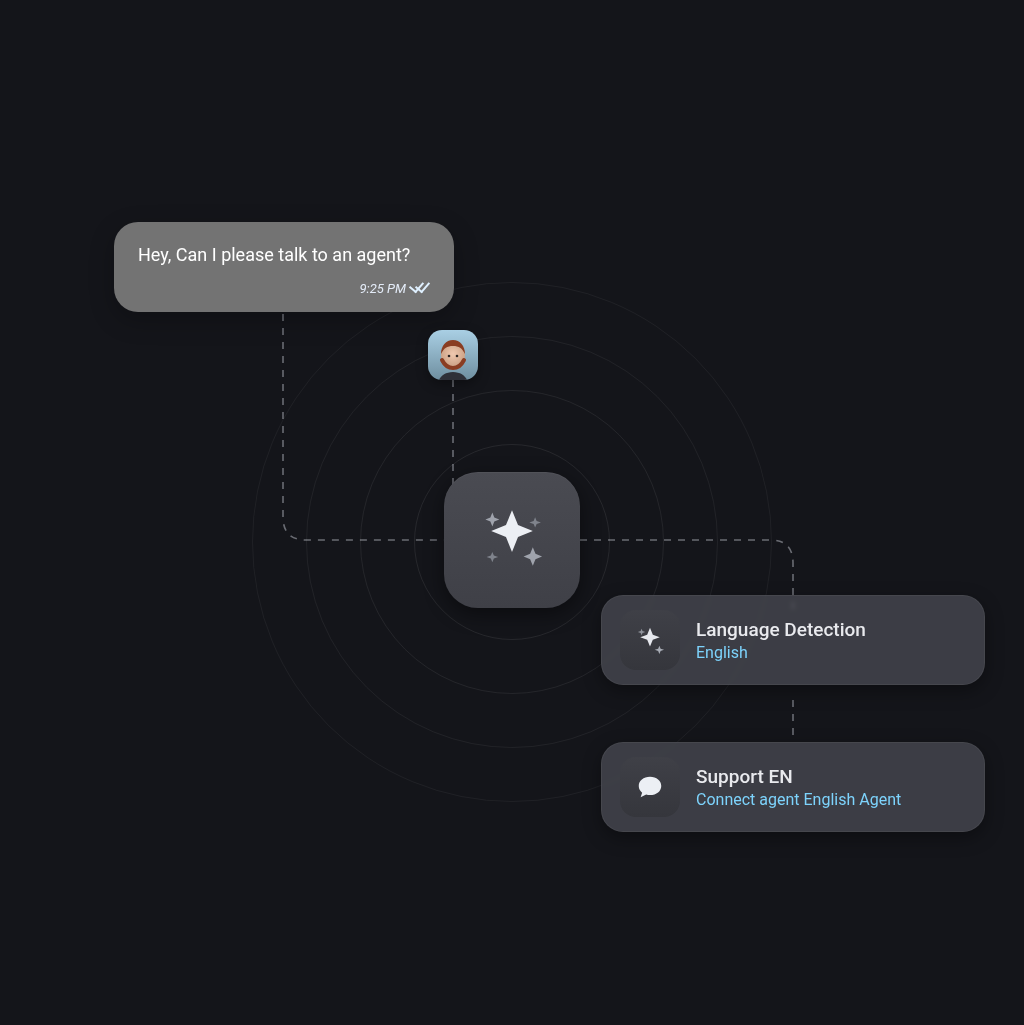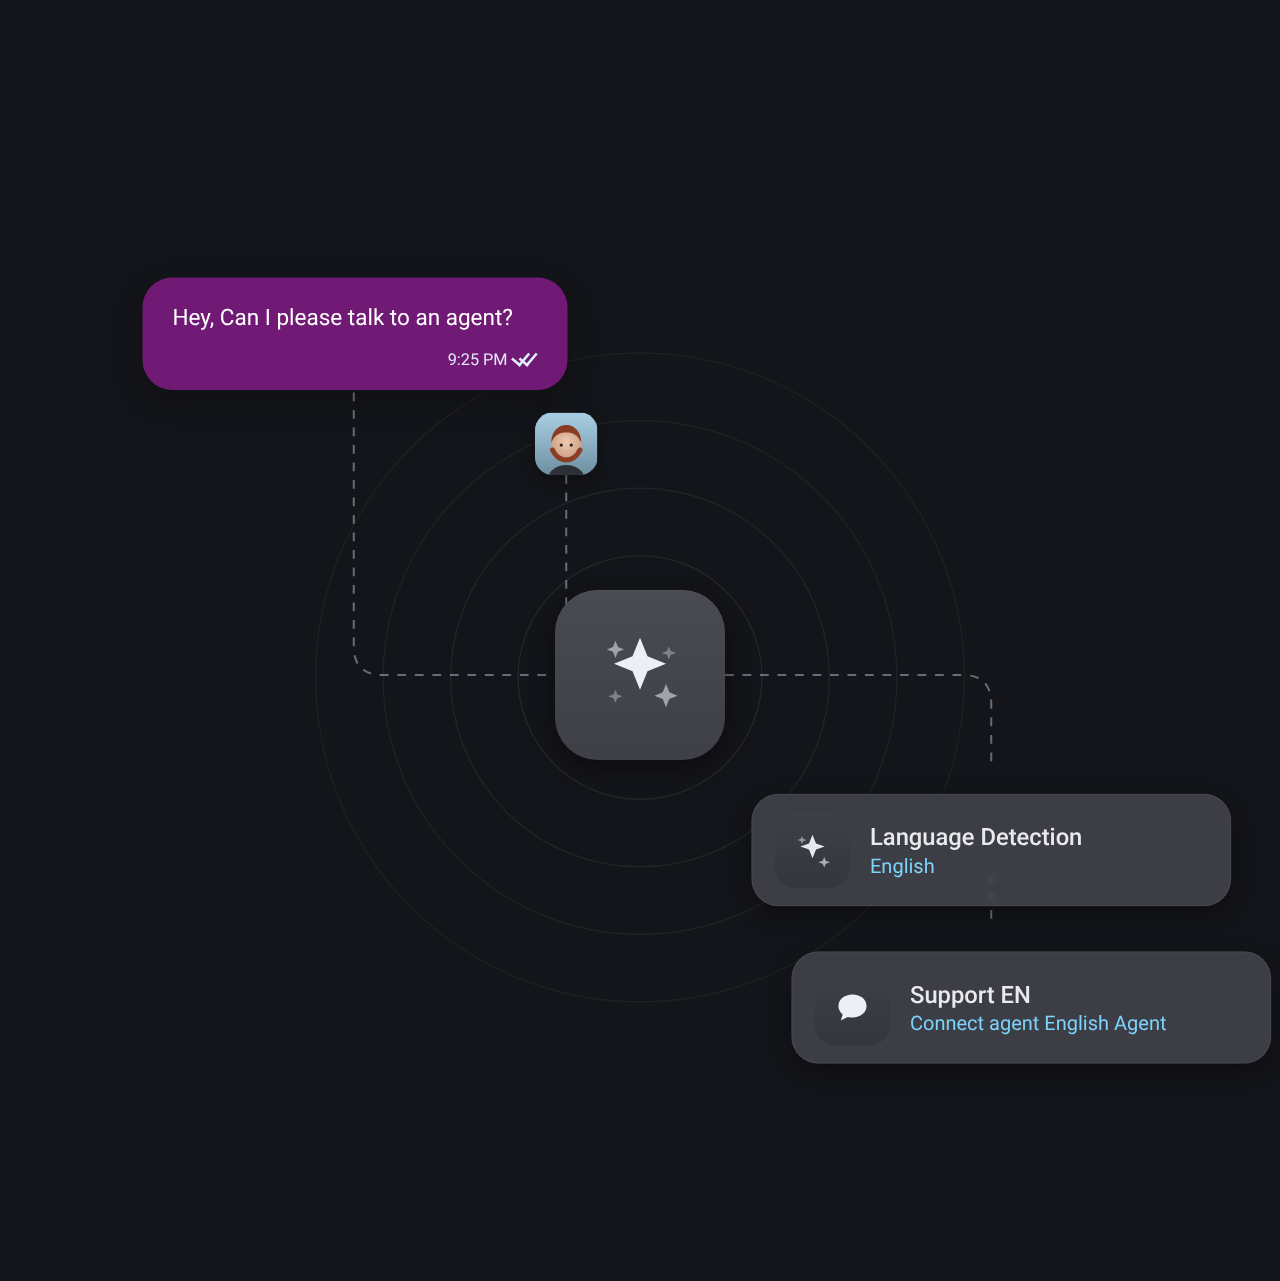--- a/index.html
+++ b/index.html
@@ -10,28 +10,28 @@
     position: relative;
     color: #e6e7ea;
   }
   .stage { position: absolute; inset: 0; }
 
   
   .chat-bubble {
     position: absolute;
     left: 114px; top: 222px;
     width: 340px;
-    background: #701a75;
+    background: #737373;
     border-radius: 24px;
     padding: 22px 24px 16px 24px;
     color: #fff;
     box-shadow: 0 8px 24px rgba(0,0,0,.25);
   }
   .chat-text { font-size: 18px; line-height: 1.25; font-weight: 400; }
-  .chat-meta { display: flex; justify-content: flex-end; align-items: center; gap: 6px; margin-top: 14px; }
+  .chat-meta { display: flex; justify-content: flex-end; align-items: center; gap: 6px; margin-top: 14px; font-style: italic; }
   .chat-time { font-size: 13px; color: #eaf2ff; opacity: .95; }
   .ticks { position: relative; width: 18px; height: 12px; }
   .ticks::before, .ticks::after {
     content: ""; position: absolute; width: 7px; height: 11px;
     border-right: 2px solid #dff0ff; border-bottom: 2px solid #dff0ff;
     transform: rotate(40deg); top: -3px;
   }
   .ticks::before { left: 0; }
   .ticks::after  { left: 6px; }
 
@@ -76,22 +76,22 @@
   .card .icon-tile {
     width: 60px; height: 60px; border-radius: 16px;
     background: linear-gradient(180deg, #3f4047 0%, #35363c 100%);
     display: flex; align-items: center; justify-content: center;
     flex: 0 0 auto;
   }
   .card .icon-tile svg { width: 30px; height: 30px; }
   .card .text .title { font-size: 19px; color: #e9eaee; font-weight: 500; }
   .card .text .subtitle { font-size: 16px; color: #7dd3fc; margin-top: 2px; }
 
-  .card.c1 { left: 601px; top: 635px; }
-  .card.c2 { left: 601px; top: 761px; margin-left: 32px; }
+  .card.c1 { left: 601px; top: 595px; }
+  .card.c2 { left: 601px; top: 742px; }
 
   
   .connectors { position: absolute; inset: 0; pointer-events: none; }
 </style>
 </head>
 <body>
 
 <div class="stage">
 
   <svg class="connectors" width="1024" height="1025" viewBox="0 0 1024 1025" fill="none">

